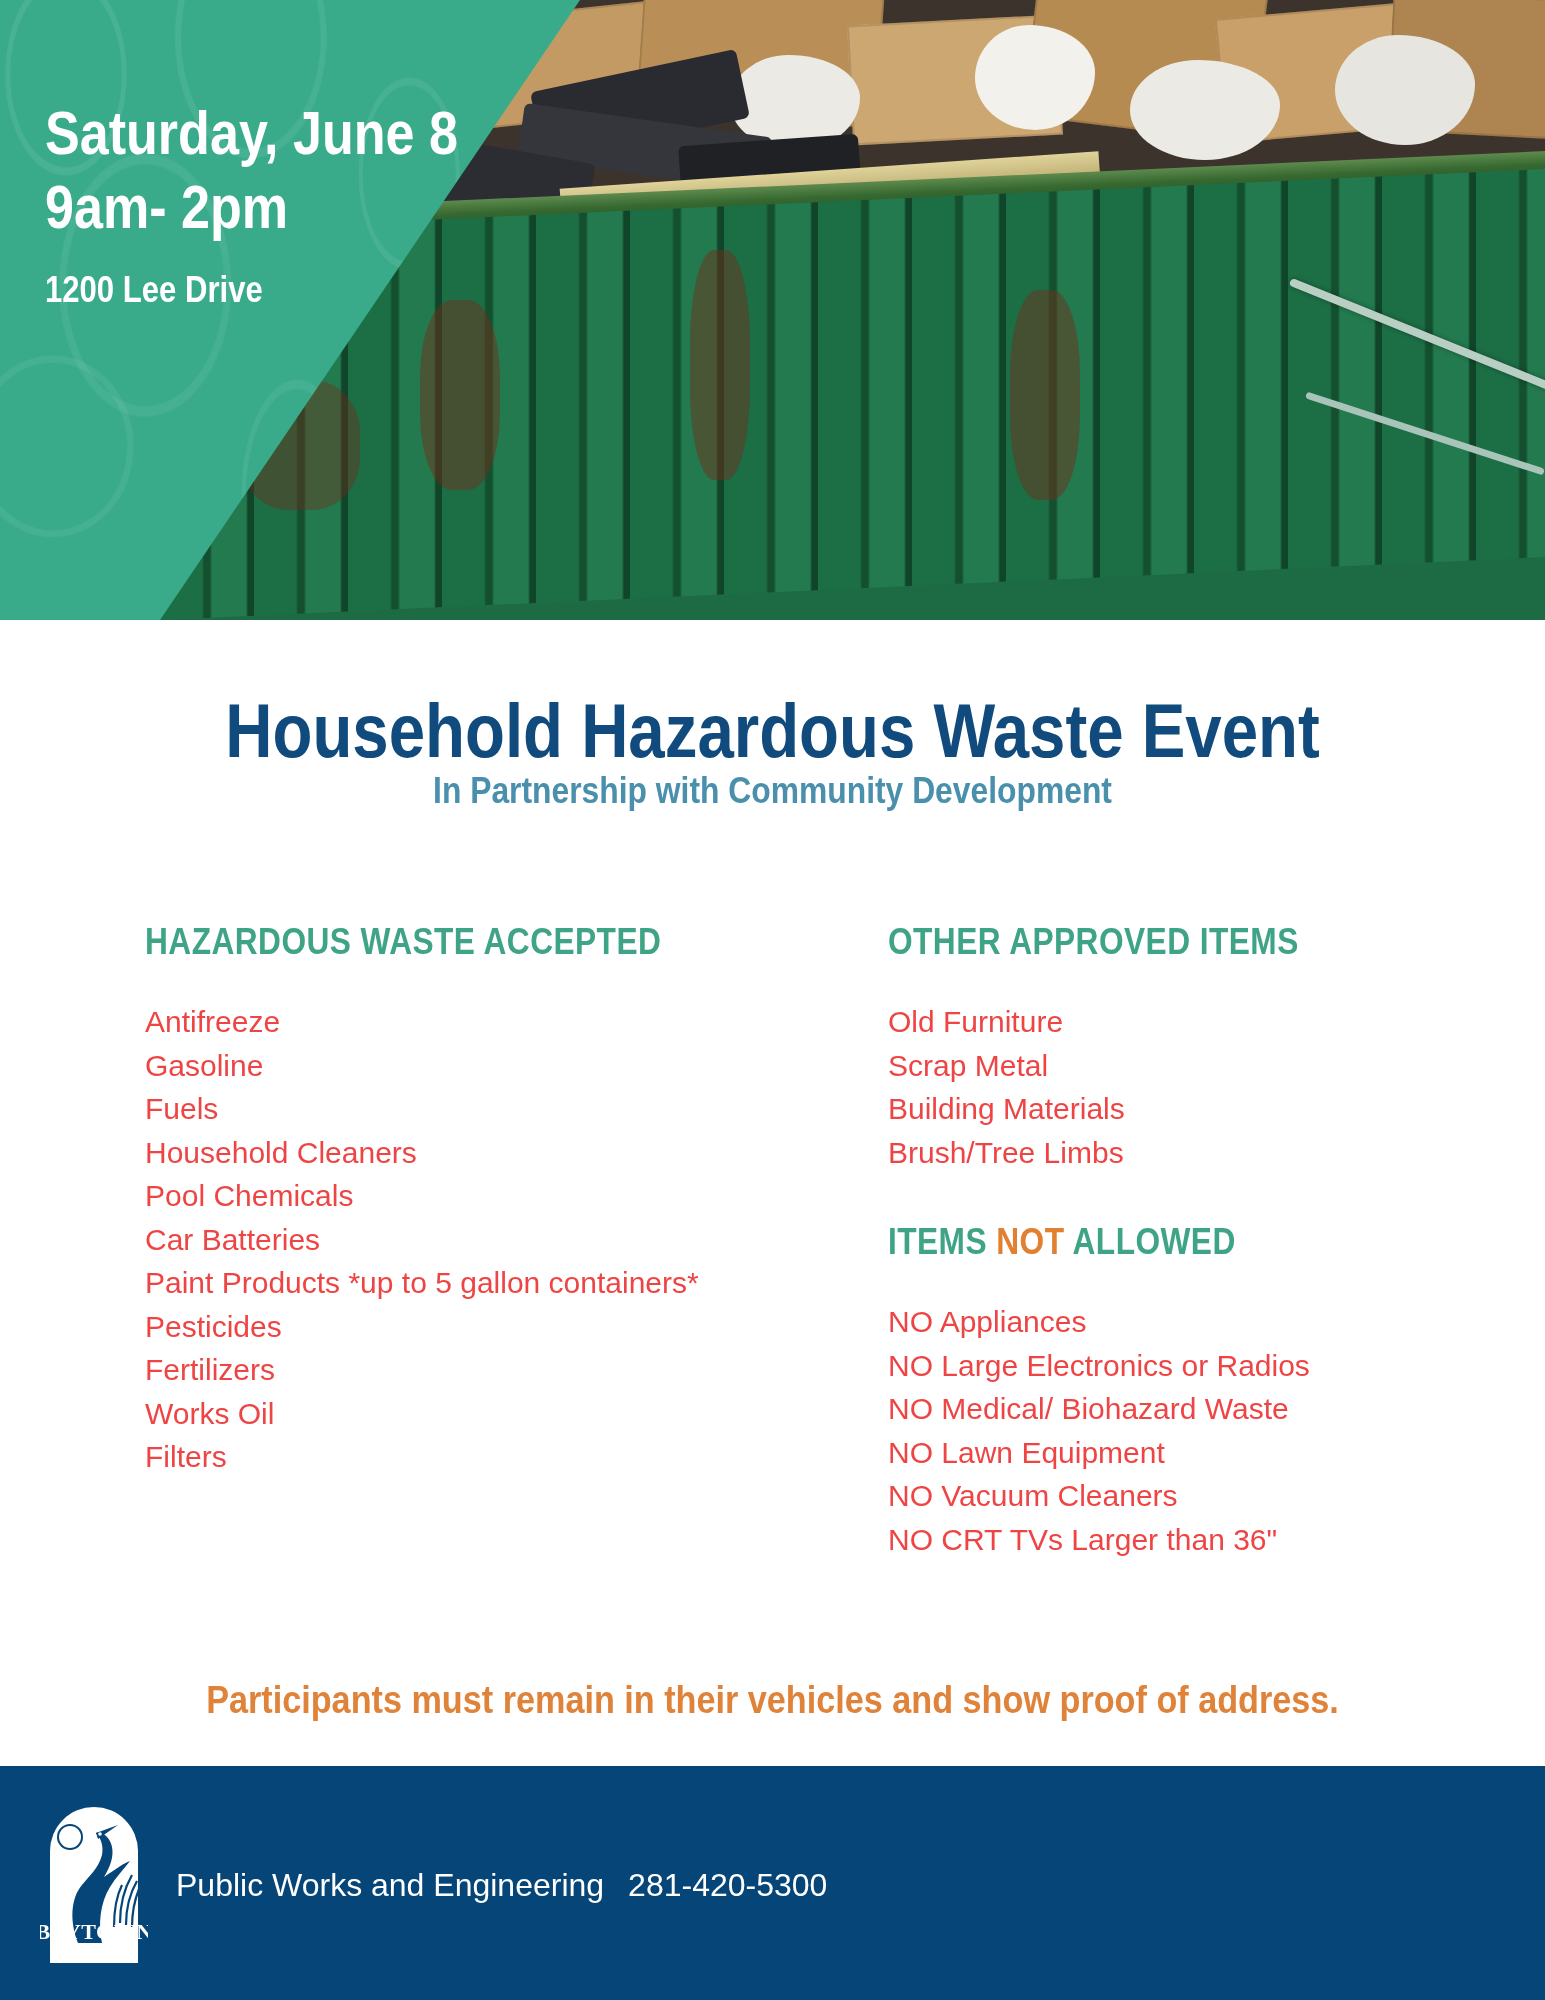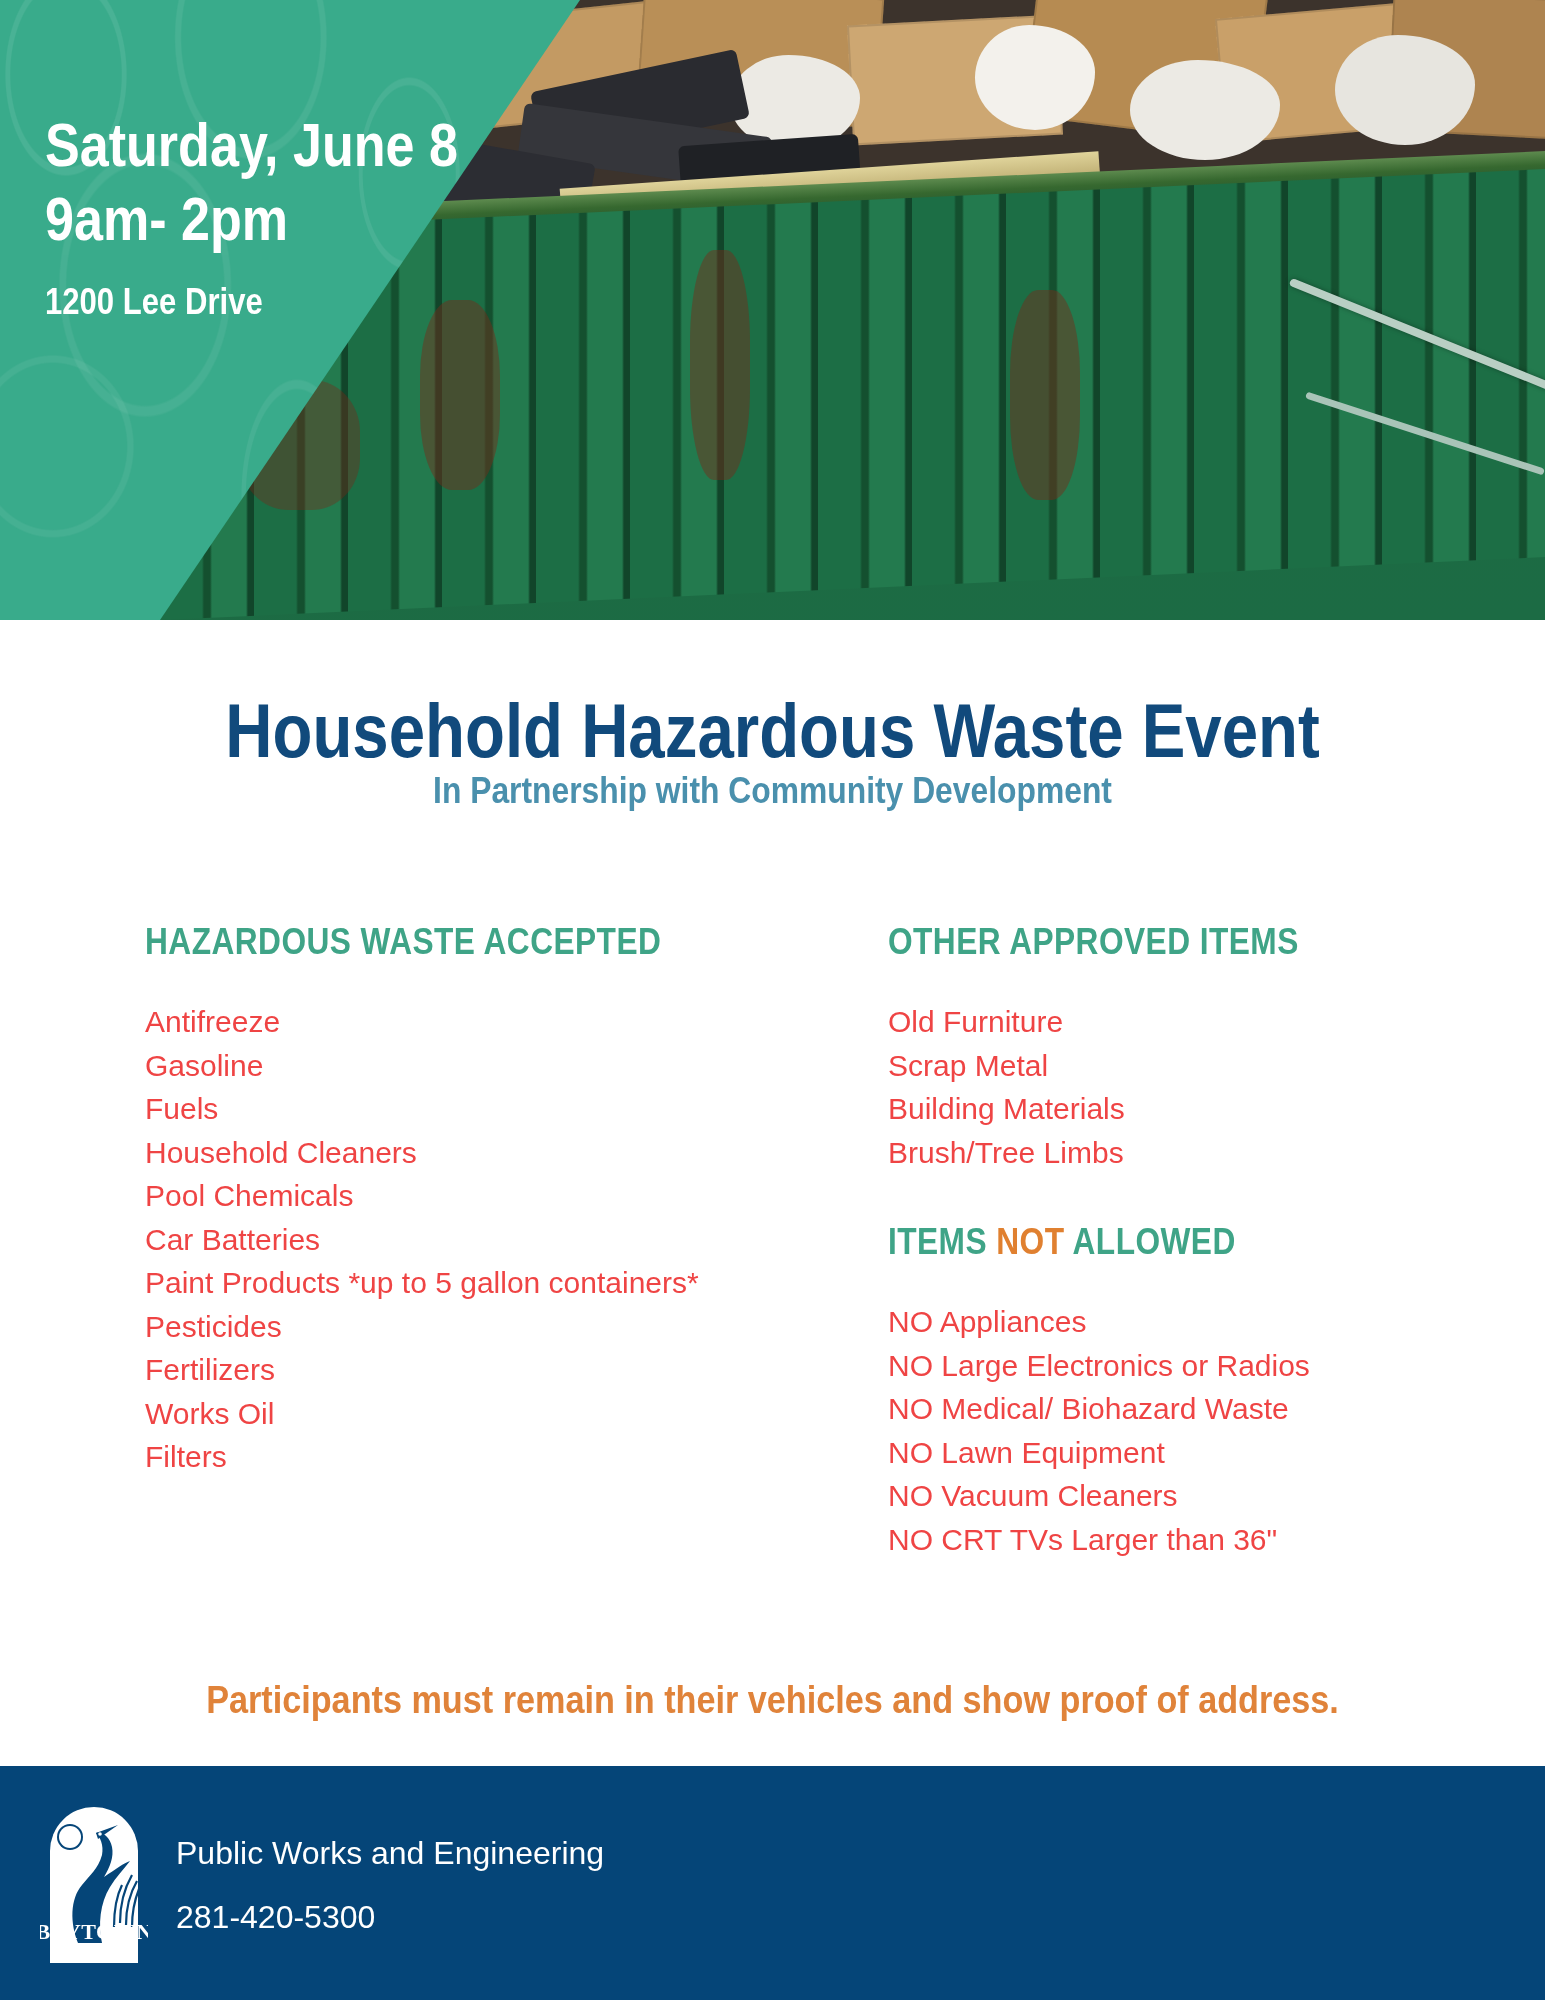--- a/index.html
+++ b/index.html
@@ -148,21 +148,21 @@
       radial-gradient(ellipse 100px 190px at 62% 28%, transparent 46%, rgba(255,255,255,0.16) 47%, rgba(255,255,255,0.16) 50%, transparent 51%),
       radial-gradient(ellipse 170px 260px at 22% 46%, transparent 46%, rgba(255,255,255,0.14) 47%, rgba(255,255,255,0.14) 50%, transparent 51%),
       radial-gradient(ellipse 130px 210px at 72% 62%, transparent 46%, rgba(255,255,255,0.15) 47%, rgba(255,255,255,0.15) 50%, transparent 51%),
       radial-gradient(ellipse 110px 230px at 45% 80%, transparent 46%, rgba(255,255,255,0.14) 47%, rgba(255,255,255,0.14) 50%, transparent 51%),
       radial-gradient(ellipse 160px 180px at 8% 72%, transparent 46%, rgba(255,255,255,0.13) 47%, rgba(255,255,255,0.13) 50%, transparent 51%),
       radial-gradient(ellipse 140px 250px at 88% 40%, transparent 46%, rgba(255,255,255,0.13) 47%, rgba(255,255,255,0.13) 50%, transparent 51%);
   }
   .hero-text {
     position: absolute;
     left: 45px;
-    top: 108px;
+    top: 96px;
     z-index: 5;
   }
   .hero-line1, .hero-line2 {
     font-family: "Liberation Sans Narrow", "Liberation Sans", sans-serif;
     font-weight: bold;
     font-size: 62px;
     line-height: 74px;
     color: #ffffff;
     letter-spacing: 0px;
     transform: scaleX(0.84);
@@ -282,21 +282,21 @@
     gap: 28px;
   }
   .logo {
     width: 108px;
     height: 160px;
     position: relative;
     flex: 0 0 auto;
   }
   .footer-text {
     display: flex;
-    flex-direction: column;
+    flex-direction: row;
     justify-content: center;
     gap: 24px;
     padding-top: 4px;
   }
   .footer-line {
     font-family: "Liberation Sans", sans-serif;
     font-size: 32px;
     line-height: 40px;
     color: #ffffff;
     white-space: nowrap;

